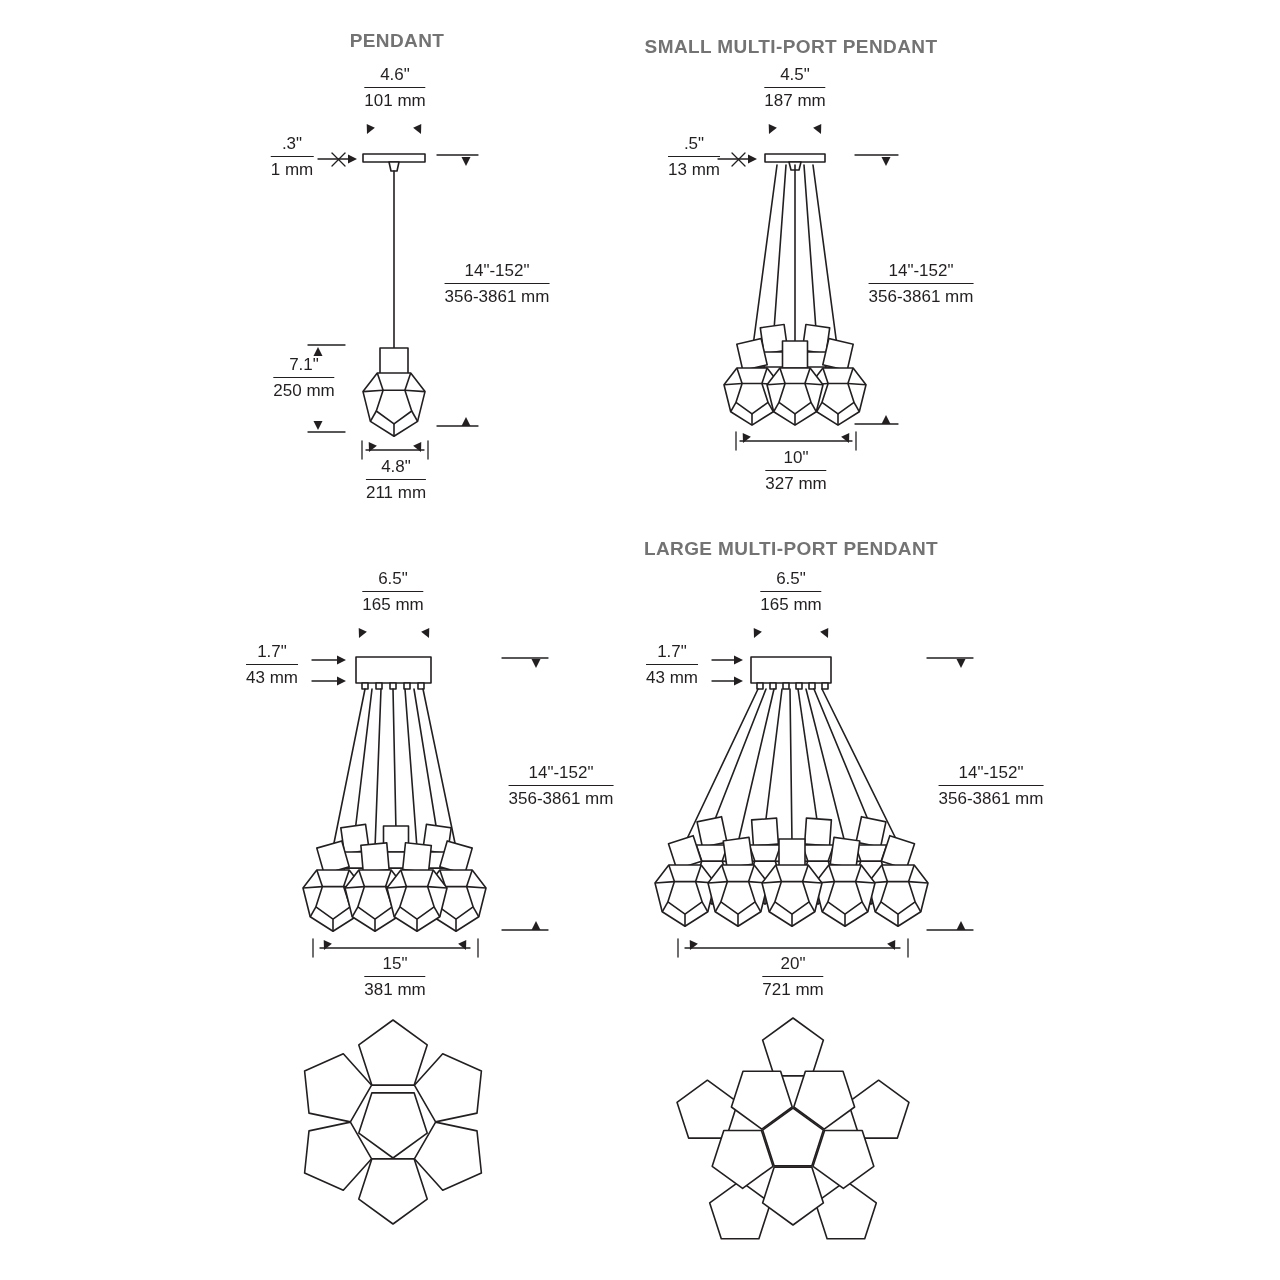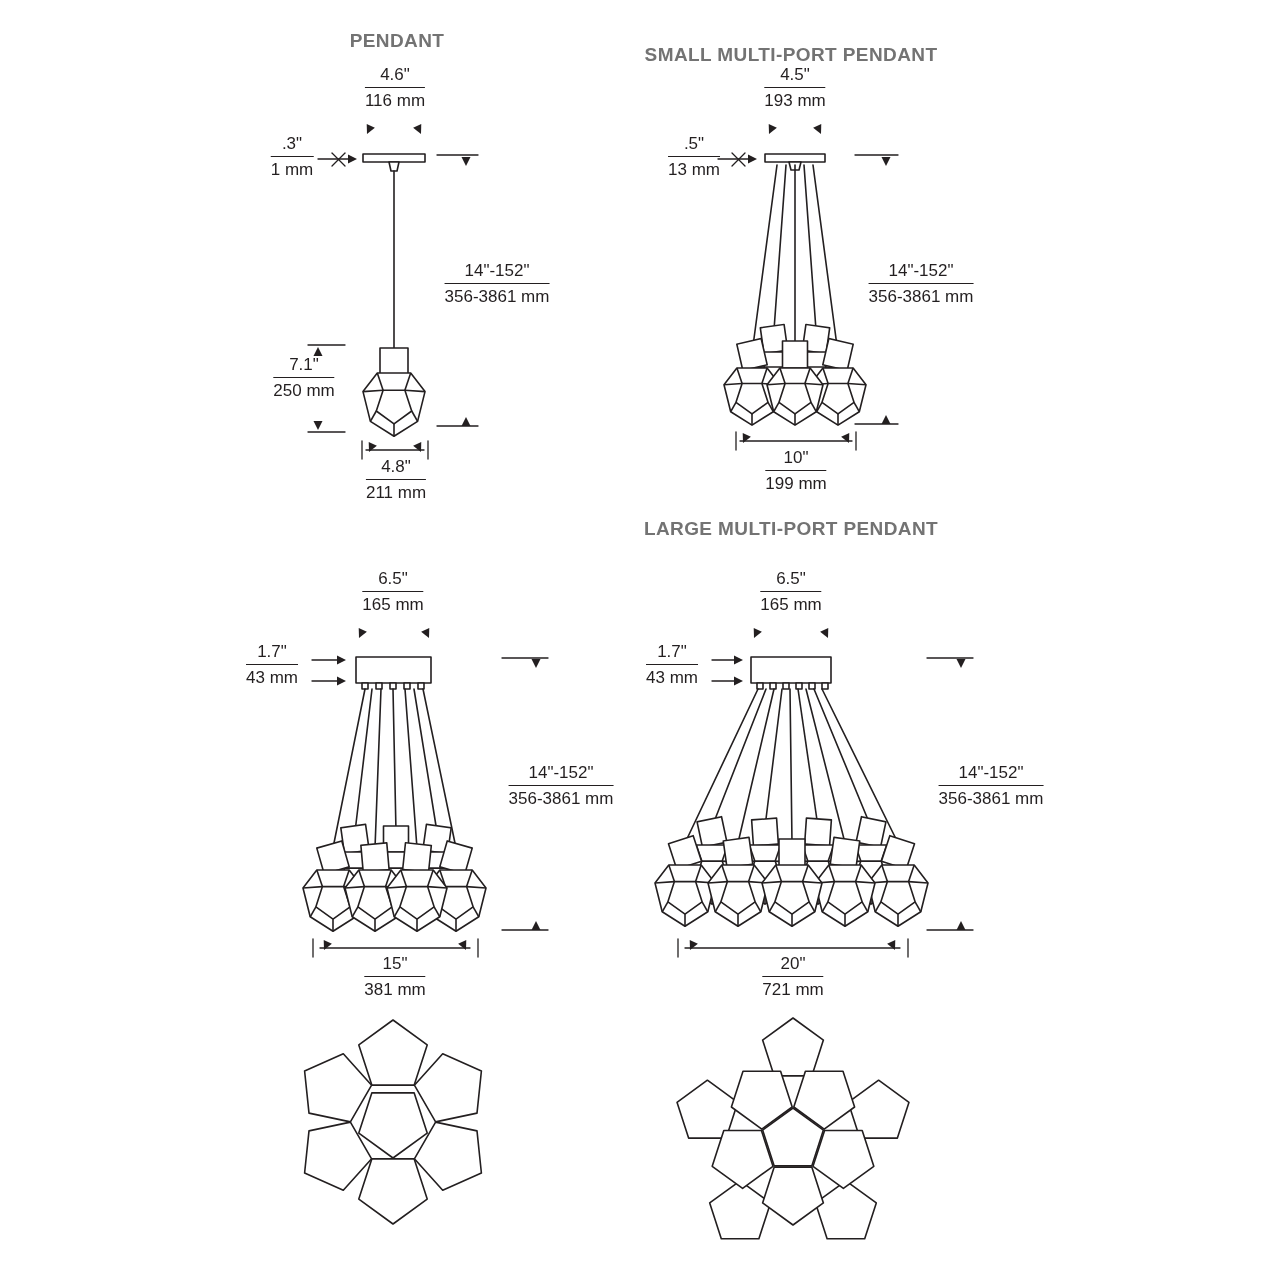--- a/index.html
+++ b/index.html
@@ -391,59 +391,59 @@
     <use href="#arr" transform="translate(743,660) rotate(-90)"></use>
     <use href="#arr" transform="translate(743,681) rotate(-90)"></use>
     <use href="#arr" transform="translate(961,668)"></use>
     <use href="#arr" transform="translate(961,921) rotate(180)"></use>
     <use href="#arr" transform="translate(690,950) rotate(25)"></use>
     <use href="#arr" transform="translate(895,950) rotate(-25)"></use>
   </g>
 </svg>
 
 <div class="title" style="left:397px;top:30px">PENDANT</div>
-<div class="title" style="left:791px;top:44px">SMALL MULTI-PORT PENDANT</div>
-<div class="title" style="left:791px;top:518px">LARGE MULTI-PORT PENDANT</div>
+<div class="title" style="left:791px;top:36px">SMALL MULTI-PORT PENDANT</div>
+<div class="title" style="left:791px;top:538px">LARGE MULTI-PORT PENDANT</div>
 
 <div class="dim" style="left:395px;top:64px">
   <div class="dim-in">4.6"</div>
-  <div class="dim-mm">116 mm</div>
+  <div class="dim-mm">101 mm</div>
 </div>
 <div class="dim" style="left:292px;top:133px">
   <div class="dim-in">.3"</div>
   <div class="dim-mm">1 mm</div>
 </div>
 <div class="dim" style="left:497px;top:260px">
   <div class="dim-in">14"-152"</div>
   <div class="dim-mm">356-3861 mm</div>
 </div>
 <div class="dim" style="left:304px;top:354px">
   <div class="dim-in">7.1"</div>
   <div class="dim-mm">250 mm</div>
 </div>
 <div class="dim" style="left:396px;top:456px">
   <div class="dim-in">4.8"</div>
   <div class="dim-mm">211 mm</div>
 </div>
 
 <div class="dim" style="left:795px;top:64px">
   <div class="dim-in">4.5"</div>
-  <div class="dim-mm">193 mm</div>
+  <div class="dim-mm">187 mm</div>
 </div>
 <div class="dim" style="left:694px;top:133px">
   <div class="dim-in">.5"</div>
   <div class="dim-mm">13 mm</div>
 </div>
 <div class="dim" style="left:921px;top:260px">
   <div class="dim-in">14"-152"</div>
   <div class="dim-mm">356-3861 mm</div>
 </div>
 <div class="dim" style="left:796px;top:447px">
   <div class="dim-in">10"</div>
-  <div class="dim-mm">199 mm</div>
+  <div class="dim-mm">327 mm</div>
 </div>
 
 <div class="dim" style="left:393px;top:568px">
   <div class="dim-in">6.5"</div>
   <div class="dim-mm">165 mm</div>
 </div>
 <div class="dim" style="left:272px;top:641px">
   <div class="dim-in">1.7"</div>
   <div class="dim-mm">43 mm</div>
 </div>

